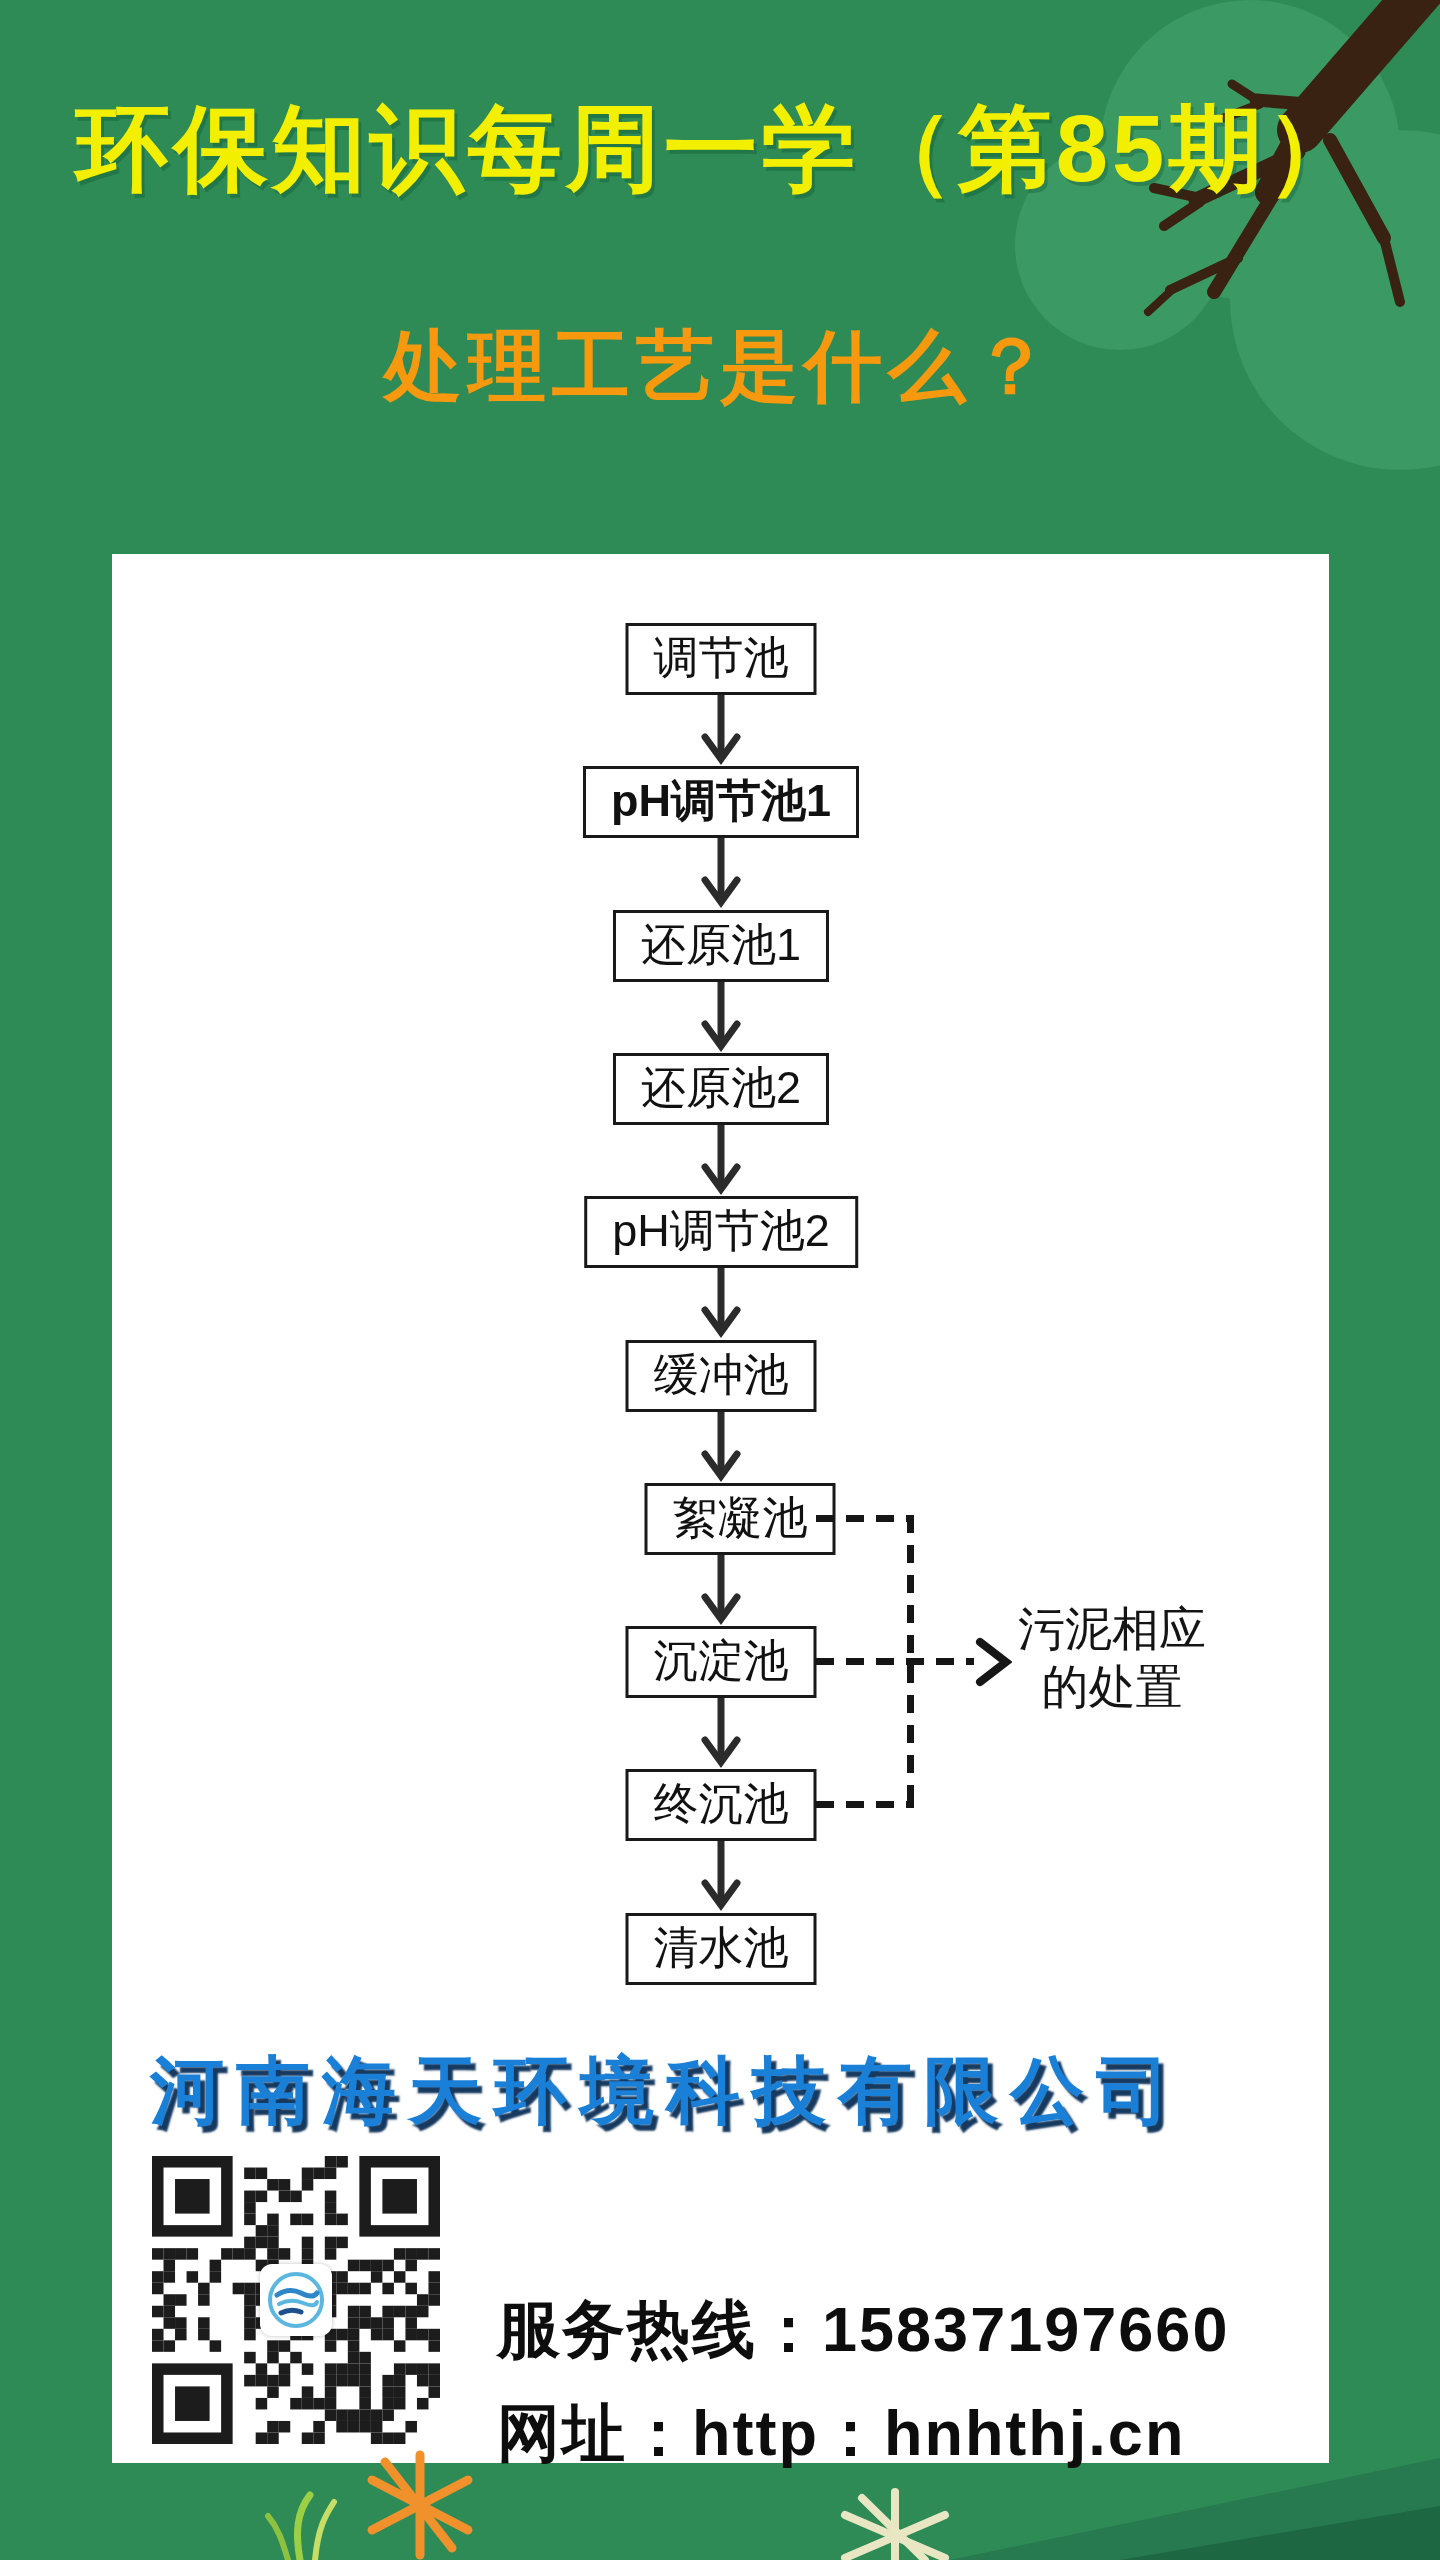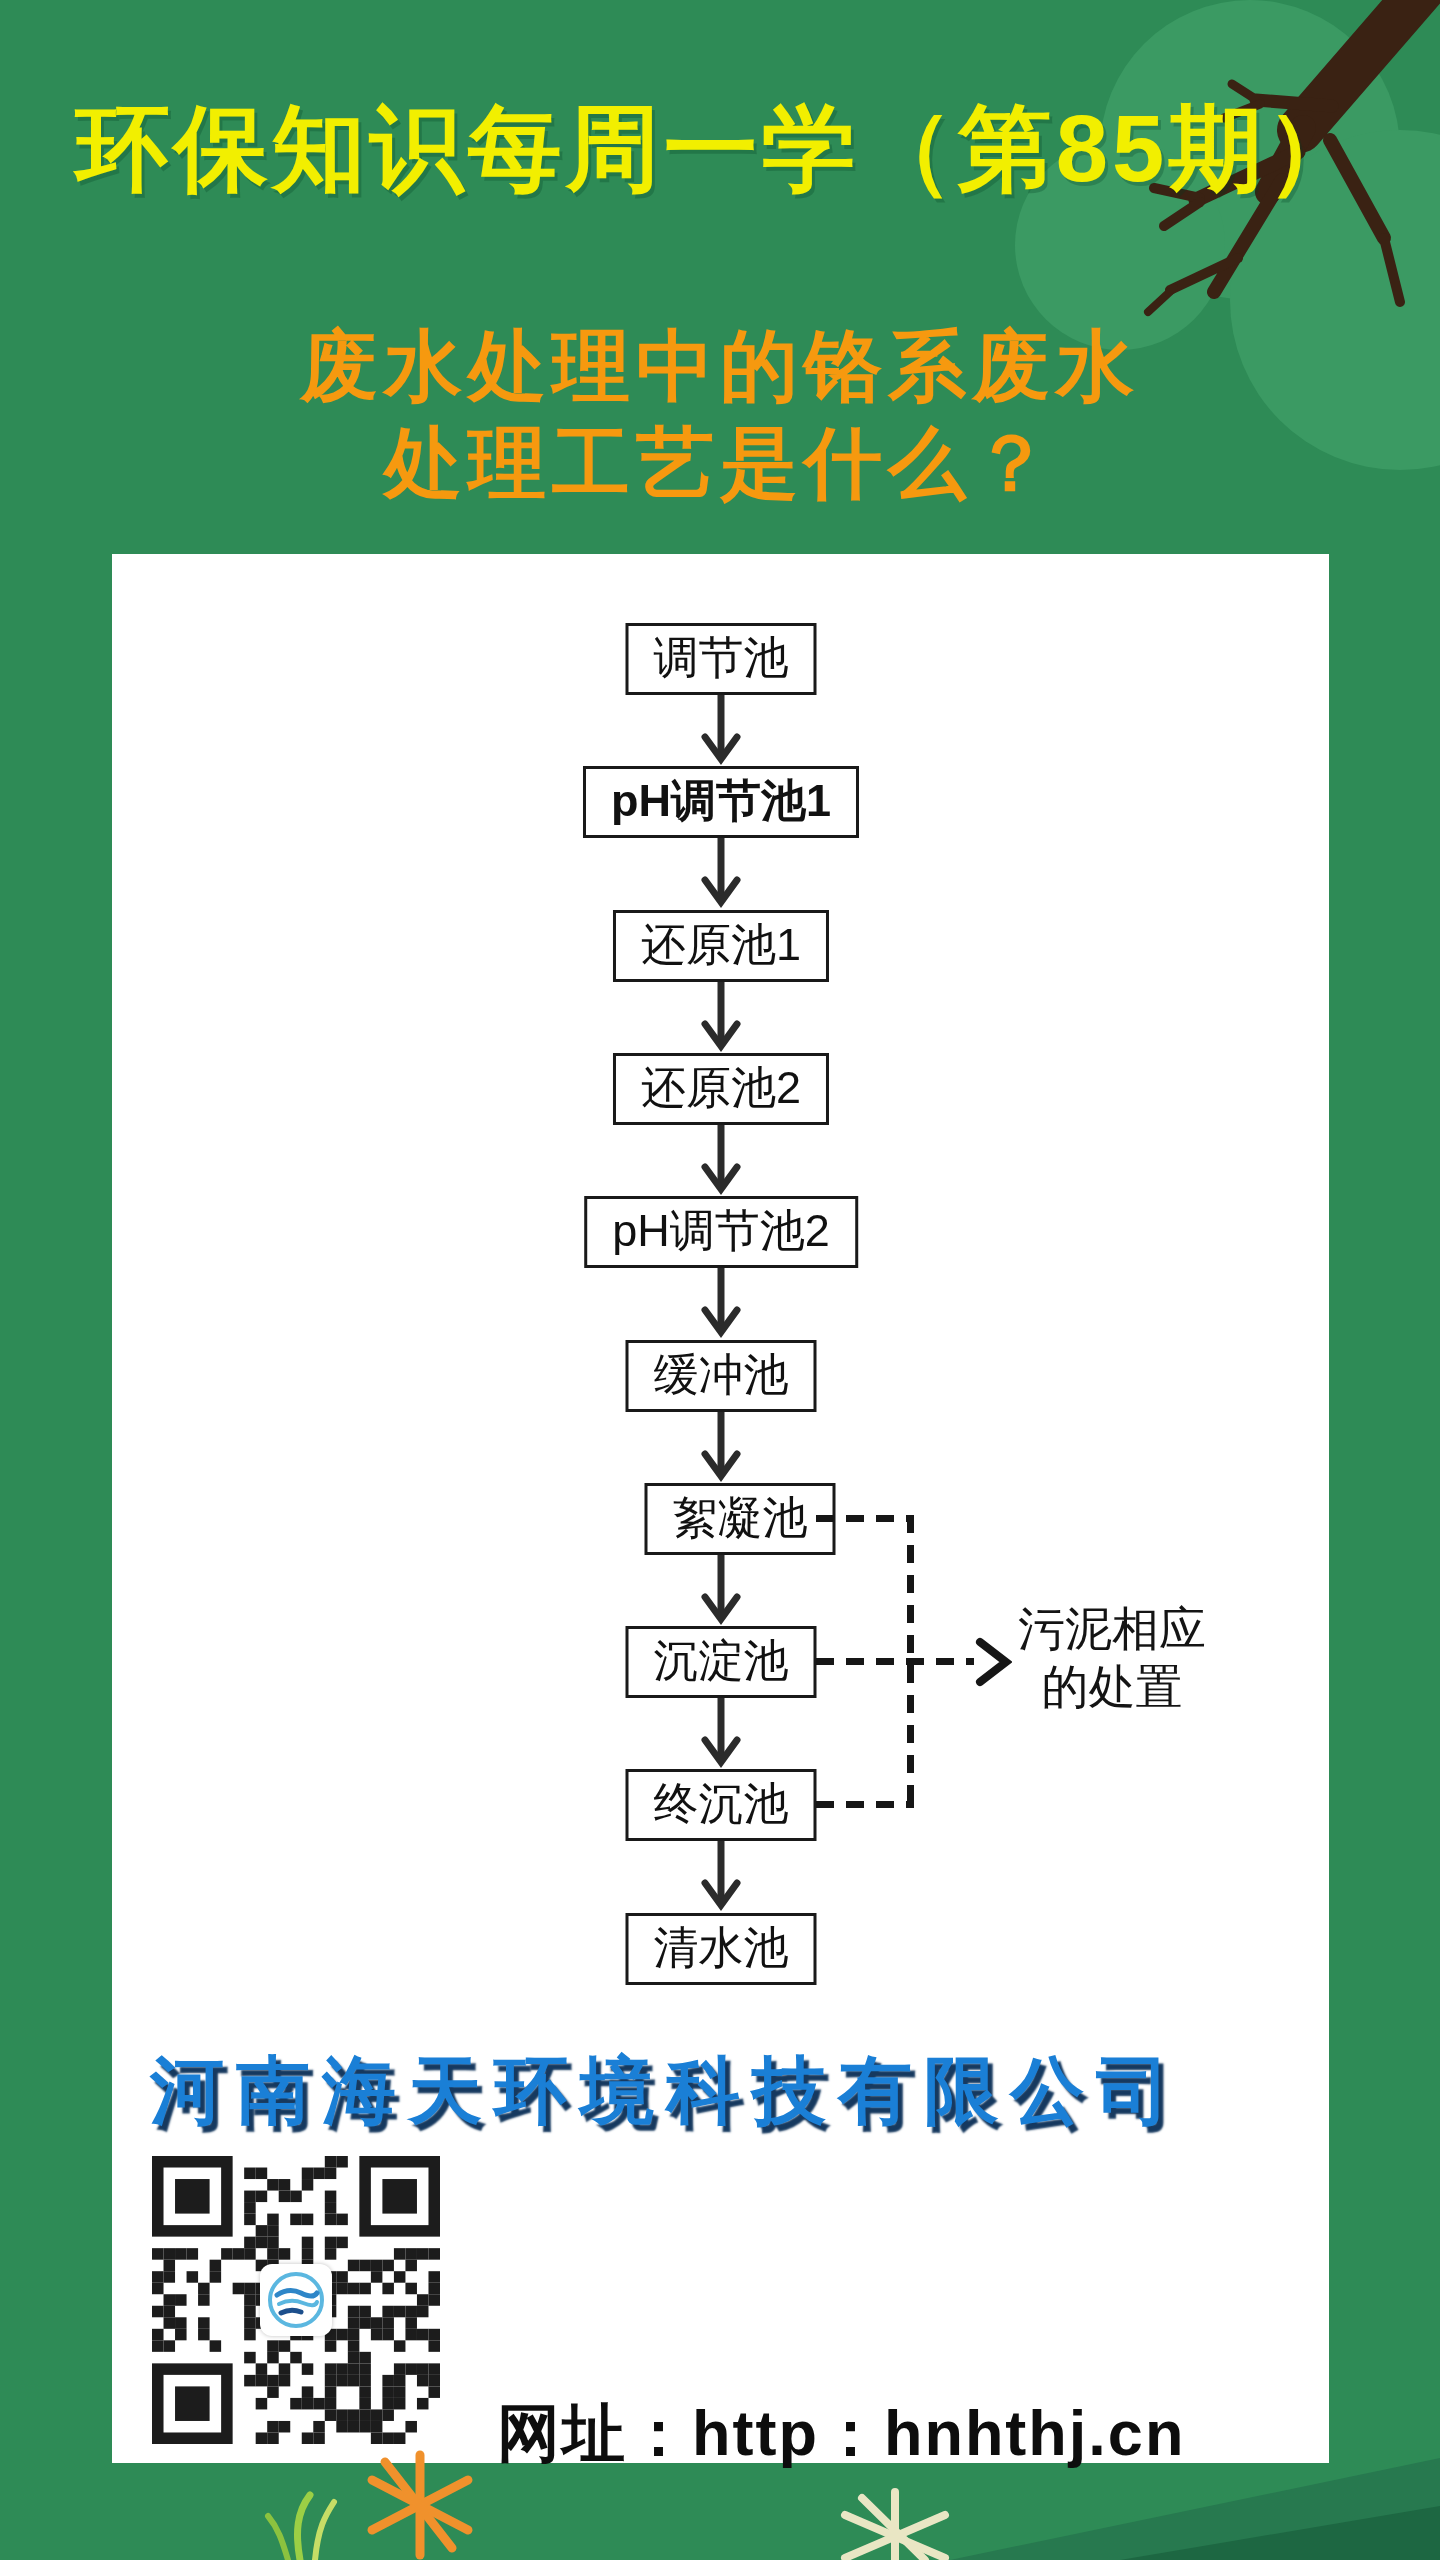--- a/index.html
+++ b/index.html
@@ -65,21 +65,20 @@
       <path d="M 282,180 L 214,292" stroke-width="14"></path>
       <path d="M 238,258 L 170,290" stroke-width="10"></path>
       <path d="M 174,288 L 148,312" stroke-width="8"></path>
       <path d="M 330,140 L 384,238" stroke-width="14"></path>
       <path d="M 384,238 L 400,302" stroke-width="10"></path>
     </g>
   </svg>
 
   <div class="title">环保知识每周一学（第85期）</div>
   <div class="question">
-    <div>废水处理中的铬系废水</div>
     <div>处理工艺是什么？</div>
   </div>
 
   <div class="card">
 
     <div>
         <div class="fc-node" style="top: 69px;">调节池</div>
         <svg class="fc-arrow" width="44" height="71" style="top: 141px;">
           <line x1="22" y1="0" x2="22" y2="60" stroke="#2b2b2b" stroke-width="7"></line>
           <polyline points="6,42 22,64 38,42" fill="none" stroke="#2b2b2b" stroke-width="7" stroke-linecap="round"></polyline>
@@ -364,20 +363,21 @@
         </svg>
       <div class="qr-logo">
         <svg width="58" height="58" viewBox="0 0 58 58">
           <circle cx="29" cy="29" r="26" fill="#ffffff" stroke="#5bb7e0" stroke-width="4"></circle>
           <path d="M 10,24 Q 22,16 34,22 T 50,22" fill="none" stroke="#2e86c8" stroke-width="5" stroke-linecap="round"></path>
           <path d="M 12,33 Q 24,27 36,32 T 50,31" fill="none" stroke="#5bb7e0" stroke-width="4" stroke-linecap="round"></path>
           <path d="M 14,42 Q 24,37 34,41" fill="none" stroke="#1c4f8c" stroke-width="5" stroke-linecap="round"></path>
         </svg>
       </div>
     </div>
+    <div class="hotline">服务热线：15837197660</div>
     <div class="website">网址：http：hnhthj.cn</div>
   </div>
 
   <svg id="bottom-decor" viewBox="0 0 1440 120">
     <polygon points="950,120 1440,18 1440,120" fill="#27794f"></polygon>
     <polygon points="1120,120 1440,66 1440,120" fill="#1d6742"></polygon>
     <g stroke="#f0912c" stroke-width="9" stroke-linecap="round">
       <line x1="420" y1="15" x2="420" y2="115"></line>
       <line x1="372" y1="40" x2="468" y2="90"></line>
       <line x1="372" y1="90" x2="468" y2="40"></line>

